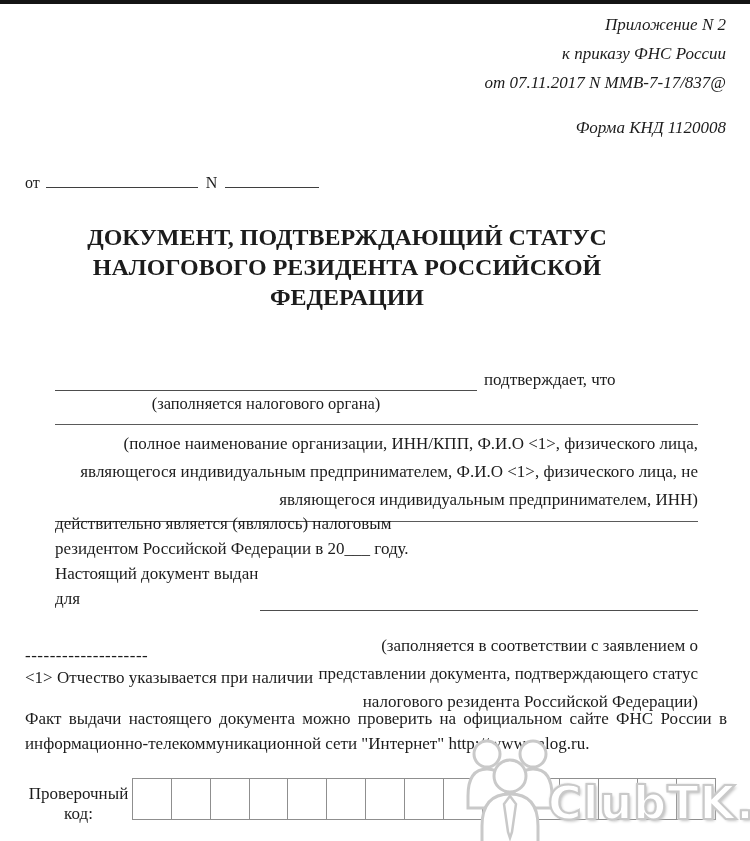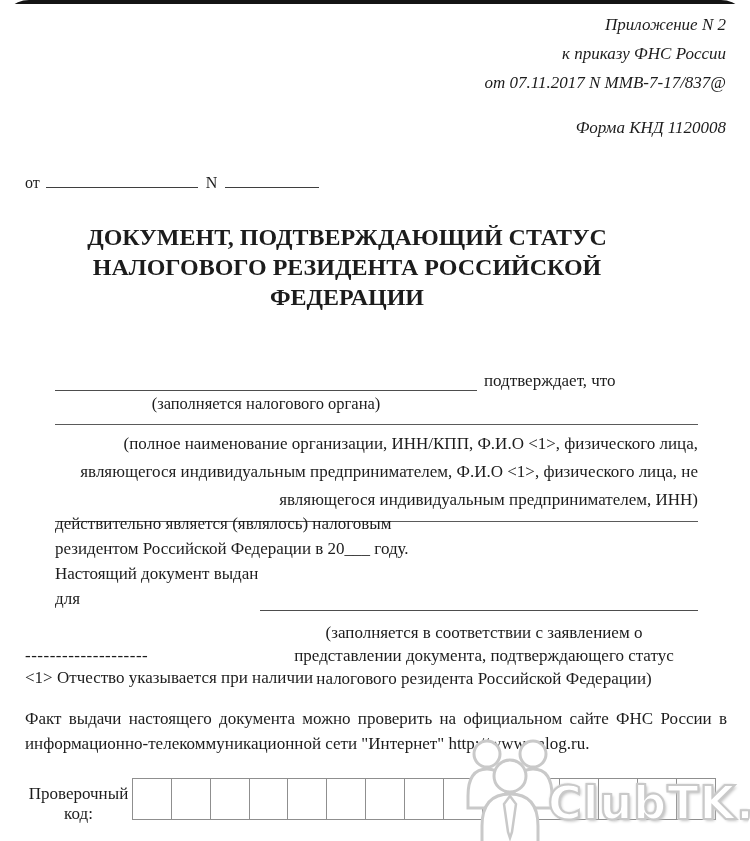--- a/index.html
+++ b/index.html
@@ -1,57 +1,56 @@
 <!DOCTYPE html>
 <html lang="ru"><head>
 <meta charset="utf-8">
 <style>
   html,body{margin:0;padding:0;background:#ffffff;}
   .page{
     position:relative;width:750px;height:841px;background:#ffffff;
     overflow:hidden;
     font-family:"Liberation Serif","DejaVu Serif",serif;
     color:#1c1c1c;
-    border-radius:29px;
   }
   .top-rule{position:absolute;left:0;top:0;width:750px;height:4px;background:#141414;}
 
   
   .ref-block{position:absolute;top:10px;right:24px;text-align:right;font-style:italic;
     font-size:17px;line-height:29px;}
   .ref-block .form-code{margin-top:16px;}
 
   
   .from-line{position:absolute;left:25px;top:170px;font-size:16px;}
   .useg{display:inline-block;border-bottom:1px solid #3f3f3f;height:17px;vertical-align:baseline;}
   .useg.w1{width:152px;margin-left:6px;margin-right:8px;}
   .useg.w2{width:94px;margin-left:8px;}
 
   
   .title-wrap{position:absolute;left:0;top:222px;width:694px;text-align:center;}
   .title{display:inline-block;max-width:600px;font-size:24px;font-weight:bold;line-height:30px;}
 
   
   .org-line{position:absolute;left:55px;top:370px;width:645px;font-size:17px;}
-  .org-row{display:flex;align-items:center;}
+  .org-row{display:flex;align-items:flex-start;}
   .org-blank{width:422px;height:20px;border-bottom:1px solid #4d4d4d;}
   .org-confirm{margin-left:7px;white-space:nowrap;}
   .org-caption{width:422px;text-align:center;margin-top:3px;font-size:16.5px;}
 
   
   .subject-block{position:absolute;left:55px;top:424px;width:643px;
     border-top:1px solid #5a5a5a;border-bottom:1px solid #5a5a5a;}
   .subject-caption{padding:5px 0 7px 0;text-align:right;font-size:17px;line-height:28px;}
 
   
   .statement{position:absolute;left:55px;top:511px;width:643px;font-size:17px;line-height:25px;}
   .st-row{display:flex;align-items:flex-end;}
   .st-blank{flex:1;height:22px;border-bottom:1px solid #4d4d4d;margin-left:180px;}
-  .purpose-caption{width:428px;margin-left:auto;margin-top:10px;text-align:center;
-    font-size:17px;line-height:23px;}
+  .purpose-caption{width:428px;margin-left:auto;margin-top:21px;text-align:right;
+    font-size:17px;line-height:28px;}
 
   
   .footnote{position:absolute;left:25px;top:648px;font-size:17px;}
   .fn-divider{letter-spacing:0.5px;line-height:16px;}
   .fn-text{margin-top:3px;line-height:22px;}
 
   
   .fact{position:absolute;left:25px;top:706px;width:702px;font-size:17px;line-height:25px;
     text-align:justify;}
 

